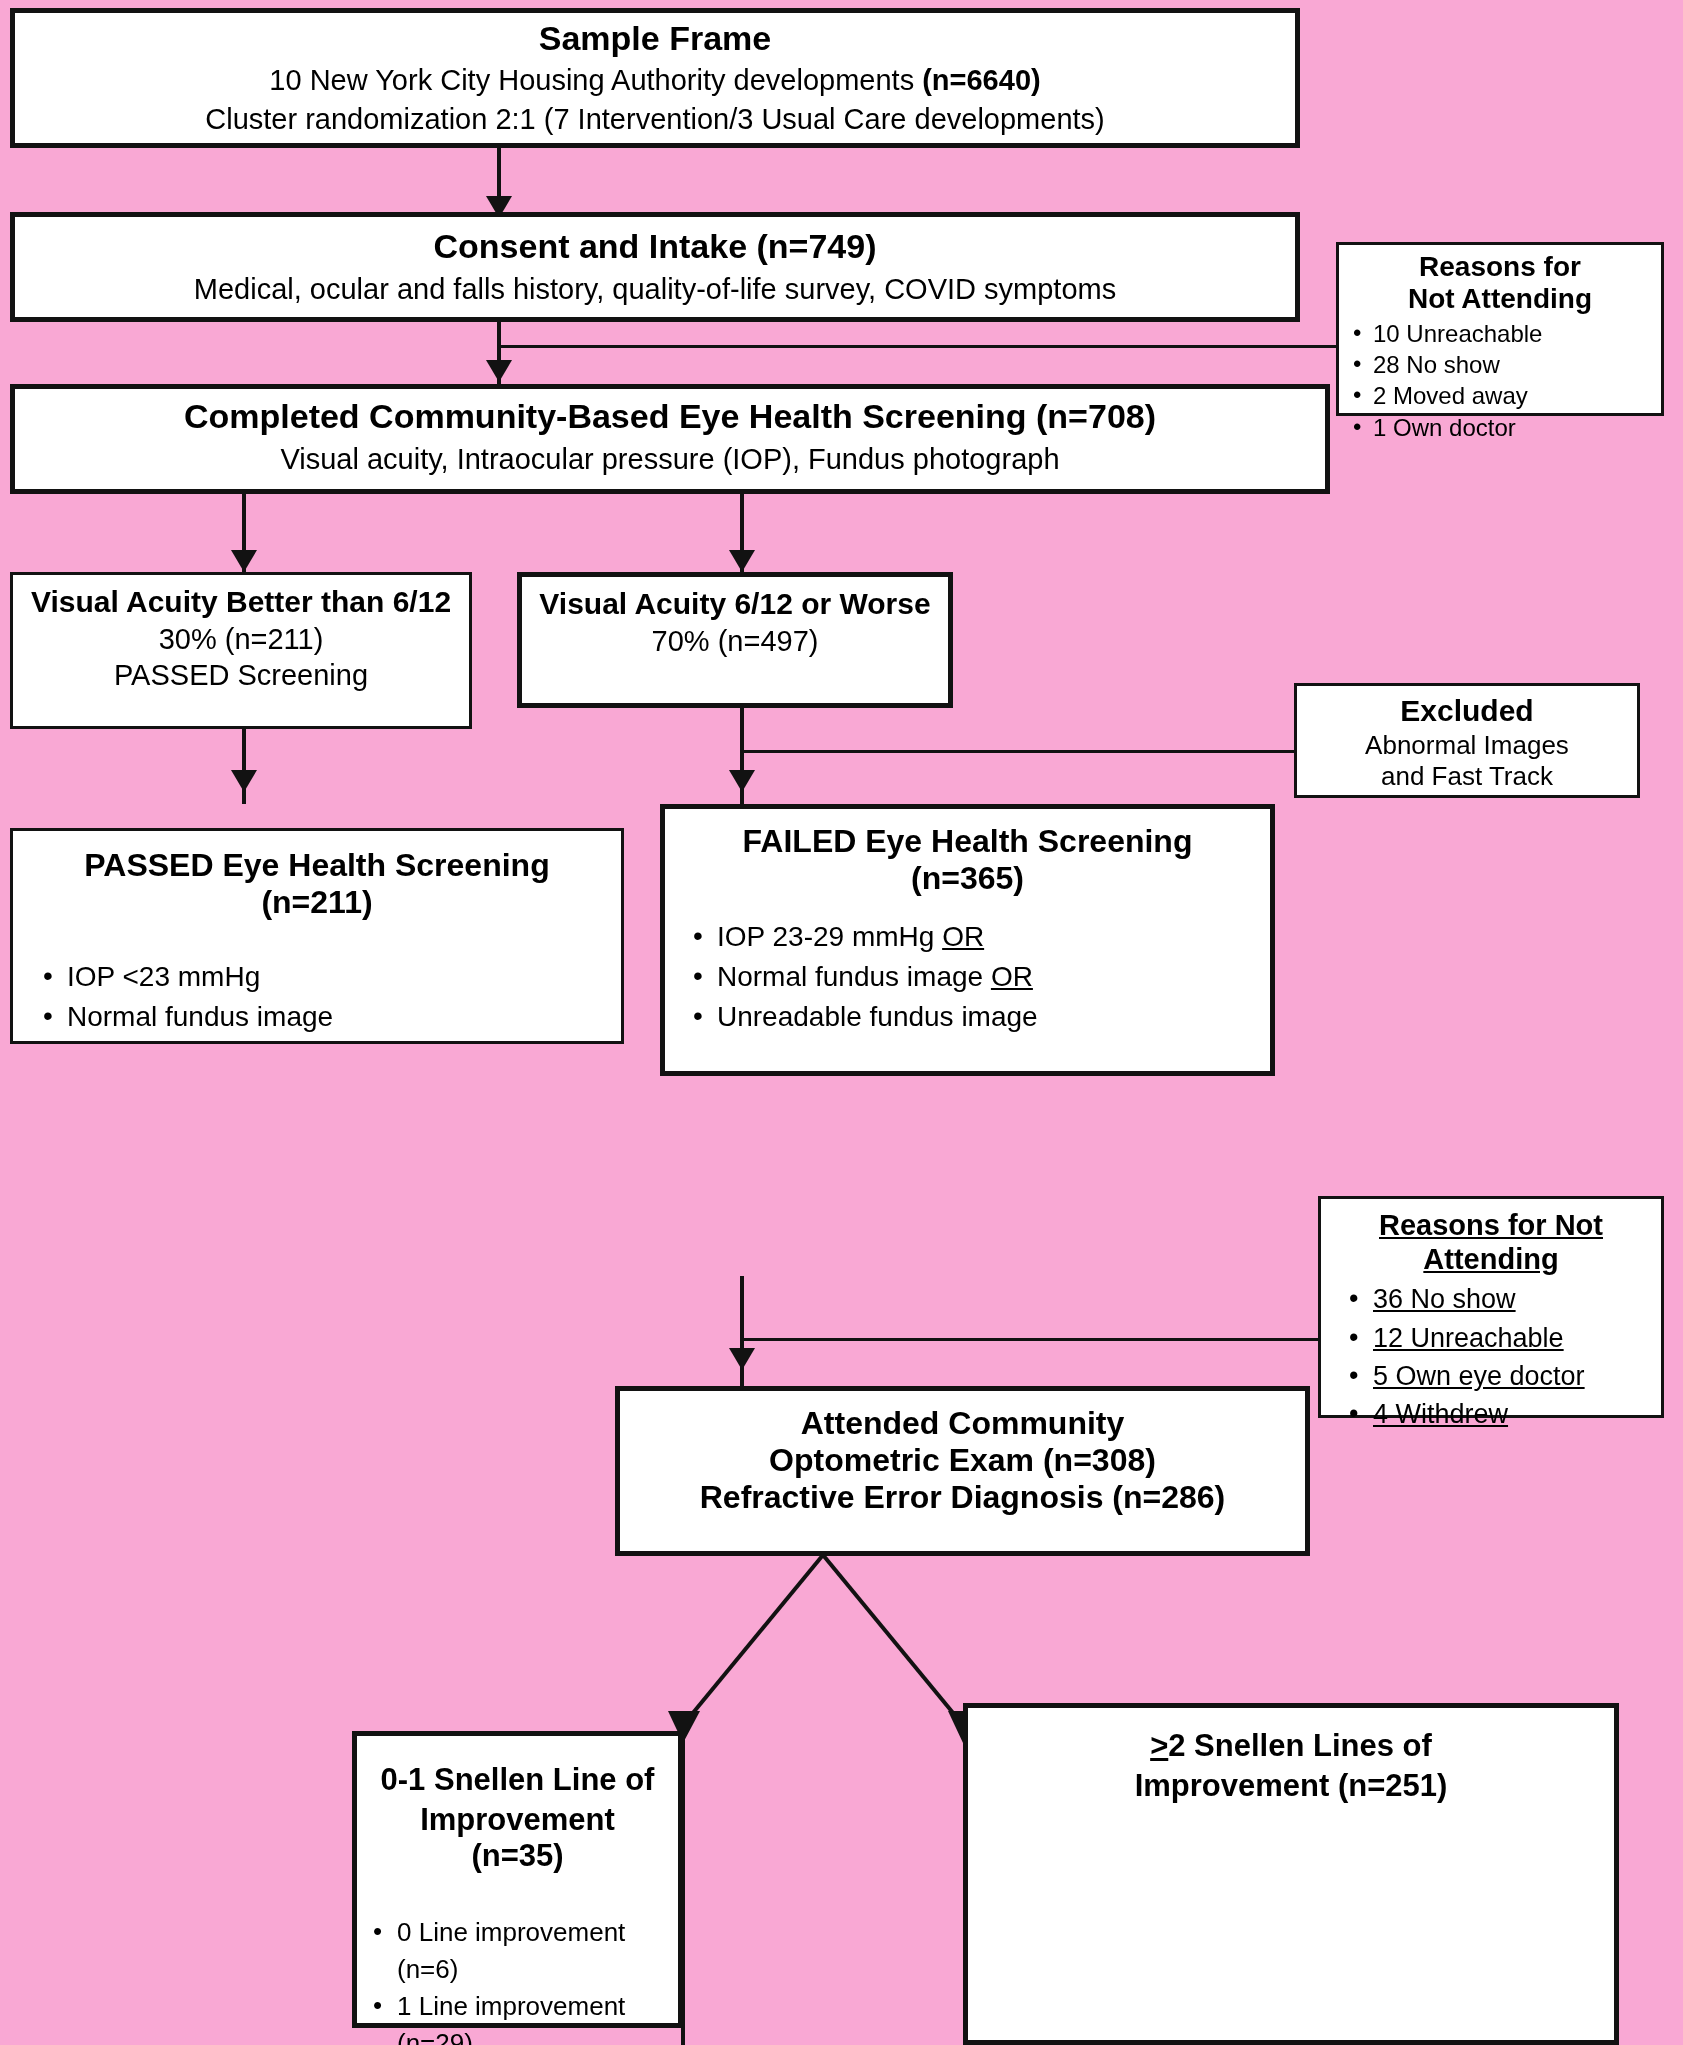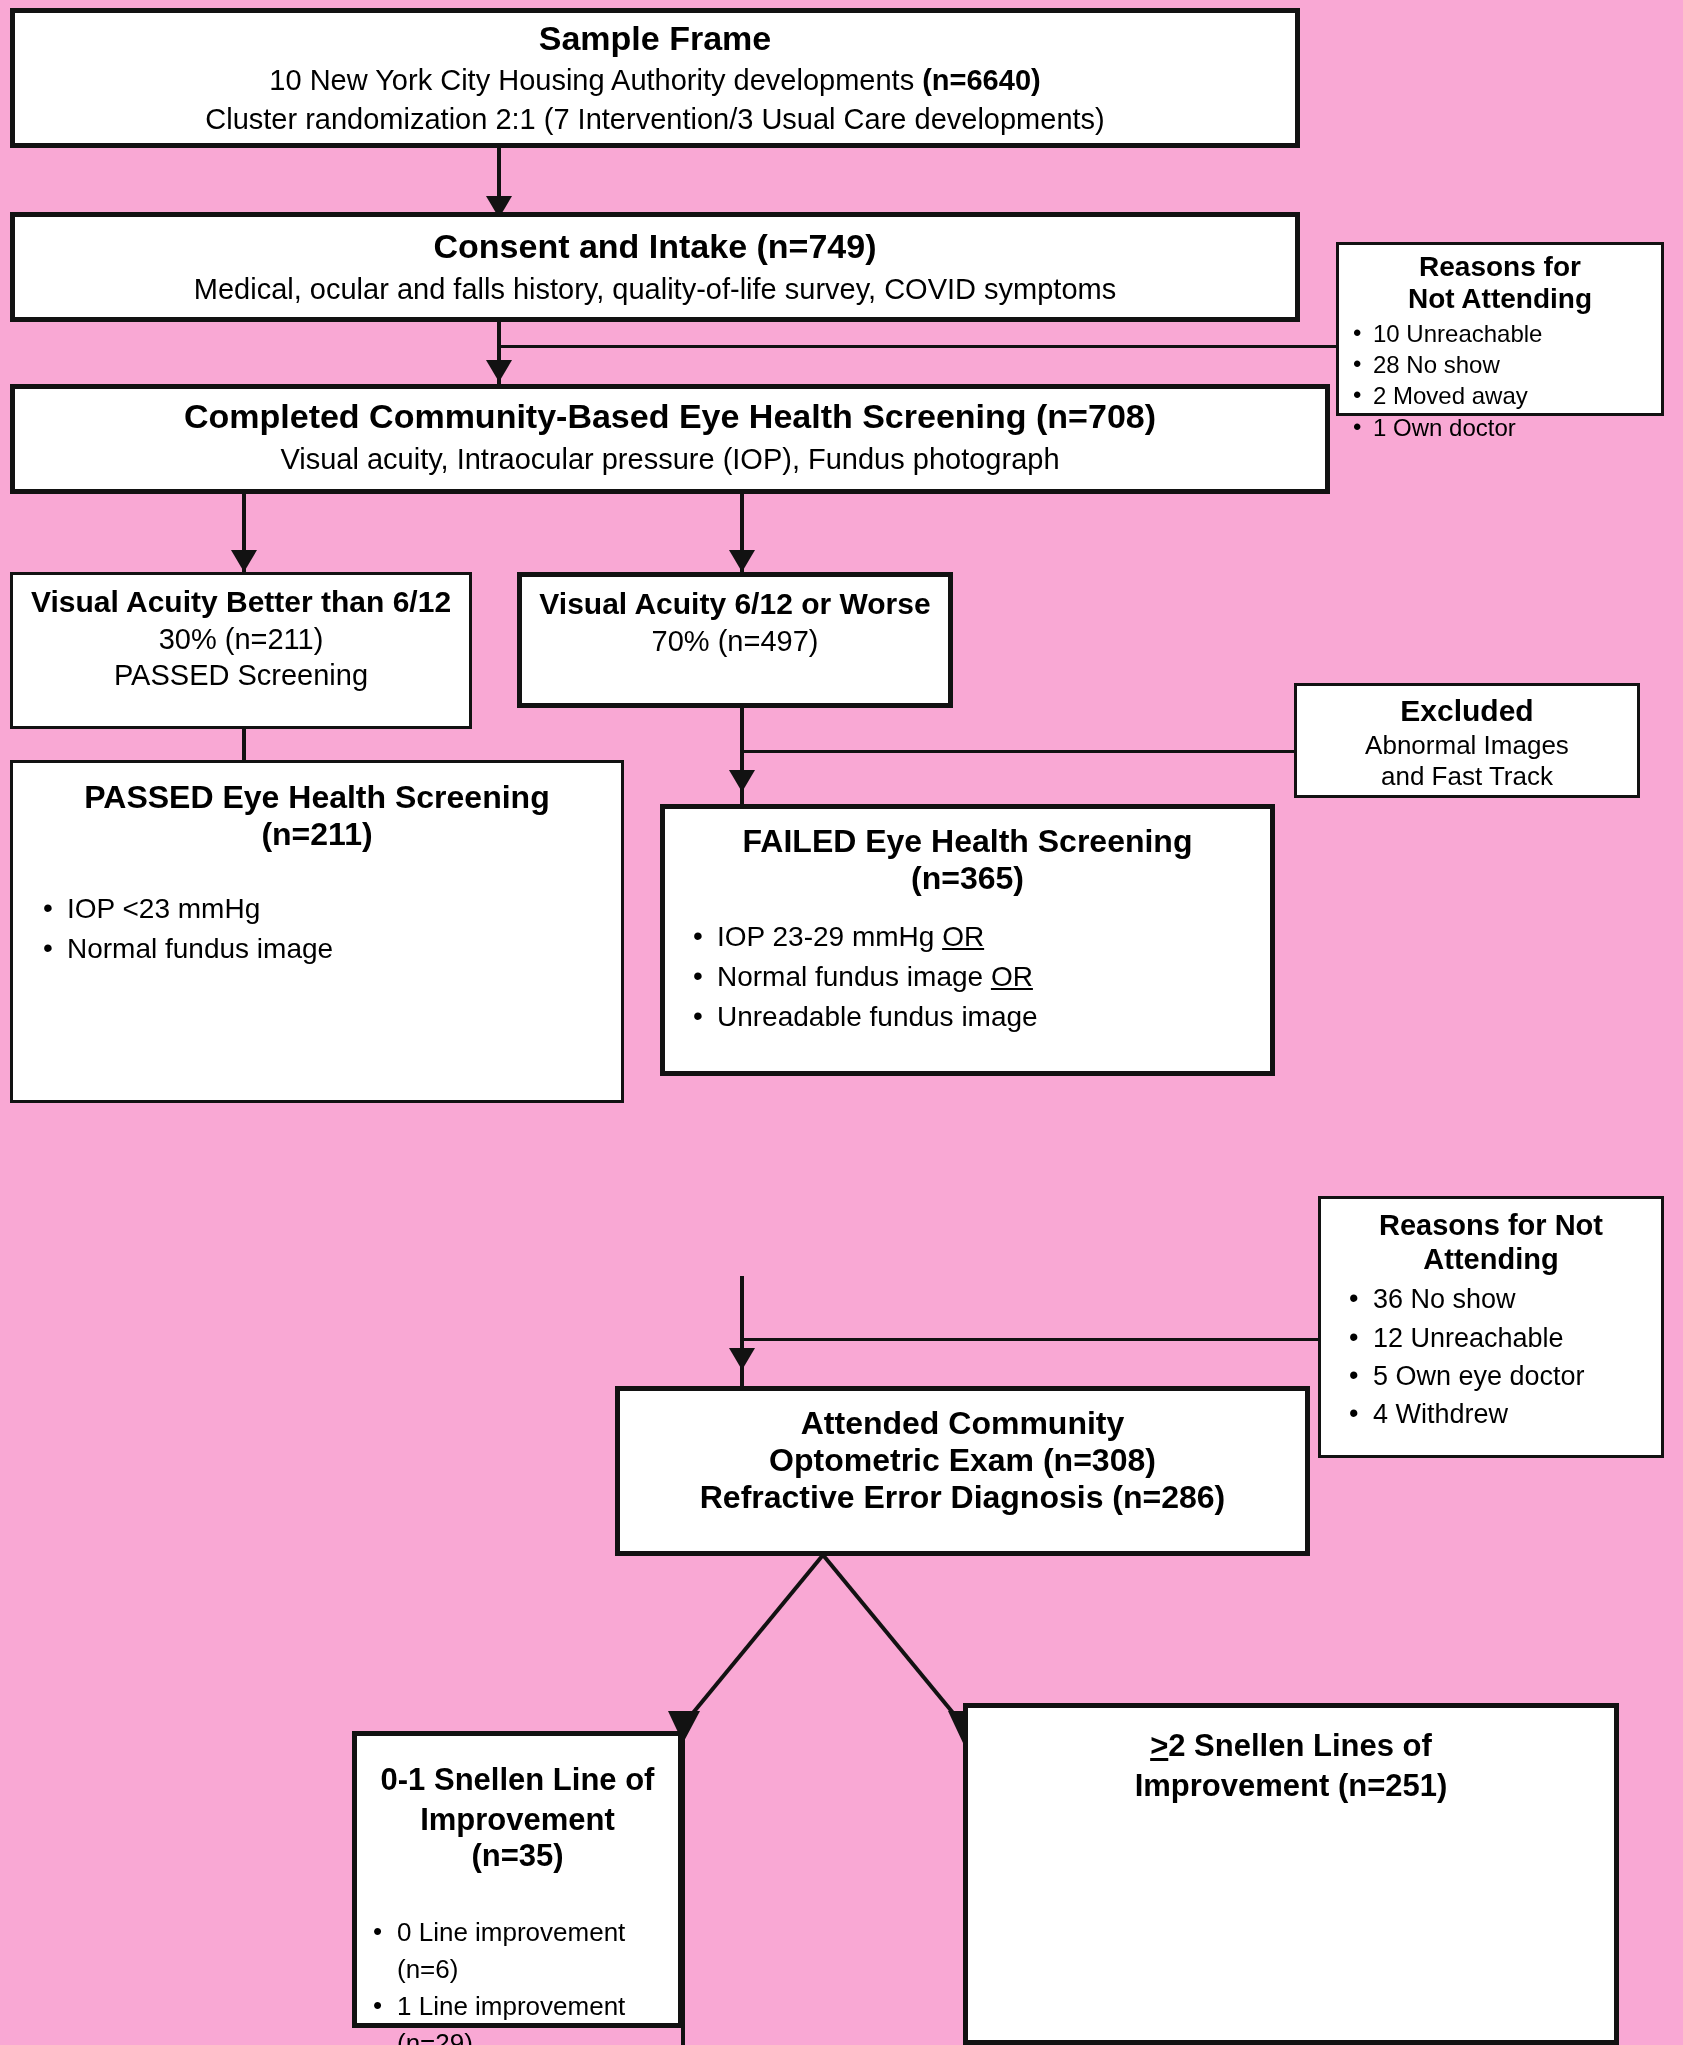--- a/index.html
+++ b/index.html
@@ -173,21 +173,21 @@
     <div class="ctr ttl fs30">Visual Acuity 6/12 or Worse</div>
     <div class="ctr sub fs29" style="margin-top:2px;">70% (n=497)</div>
   </div>
 
   <div class="box thin" style="left:1294px; top:683px; width:346px; height:115px; padding:8px 8px 0;">
     <div class="ctr ttl fs30">Excluded</div>
     <div class="ctr sub fs26" style="margin-top:1px;">Abnormal Images</div>
     <div class="ctr sub fs26" style="margin-top:1px;">and Fast Track</div>
   </div>
 
-  <div class="box thin" style="left:10px; top:760px; width:614px; height:343px; padding:16px 16px 0;">
+  <div class="box thin" style="left:10px; top:828px; width:614px; height:216px; padding:16px 16px 0;">
     <div class="ctr ttl fs32">PASSED Eye Health Screening</div>
     <div class="ctr ttl fs32">(n=211)</div>
     <ul class="bullets fs28" style="margin-top:36px; padding-left:38px;">
       <li>IOP  &lt;23 mmHg</li>
       <li>Normal fundus image</li>
     </ul>
   </div>
 
   <div class="box heavy" style="left:660px; top:804px; width:615px; height:272px; padding:14px 14px 0;">
     <div class="ctr ttl fs32">FAILED Eye Health Screening</div>
@@ -198,21 +198,21 @@
       </li>
       <li>
         <span>Normal fundus image </span><u class="ul">OR</u>
       </li>
       <li>
         <span>Unreadable fundus image</span>
       </li>
     </ul>
   </div>
 
-  <div class="box thin" style="left:1318px; top:1196px; width:346px; height:262px; padding:10px 8px 0;">
+  <div class="box thin" style="left:1318px; top:1196px; width:346px; height:222px; padding:10px 8px 0;text-decoration:underline;">
     <div class="ctr ttl fs29">Reasons for Not</div>
     <div class="ctr ttl fs29">Attending</div>
     <ul class="bullets fs27" style="margin-top:4px; padding-left:44px;">
       <li>36  No show</li>
       <li>12  Unreachable</li>
       <li>5  Own eye doctor</li>
       <li>4  Withdrew</li>
     </ul>
   </div>
 

